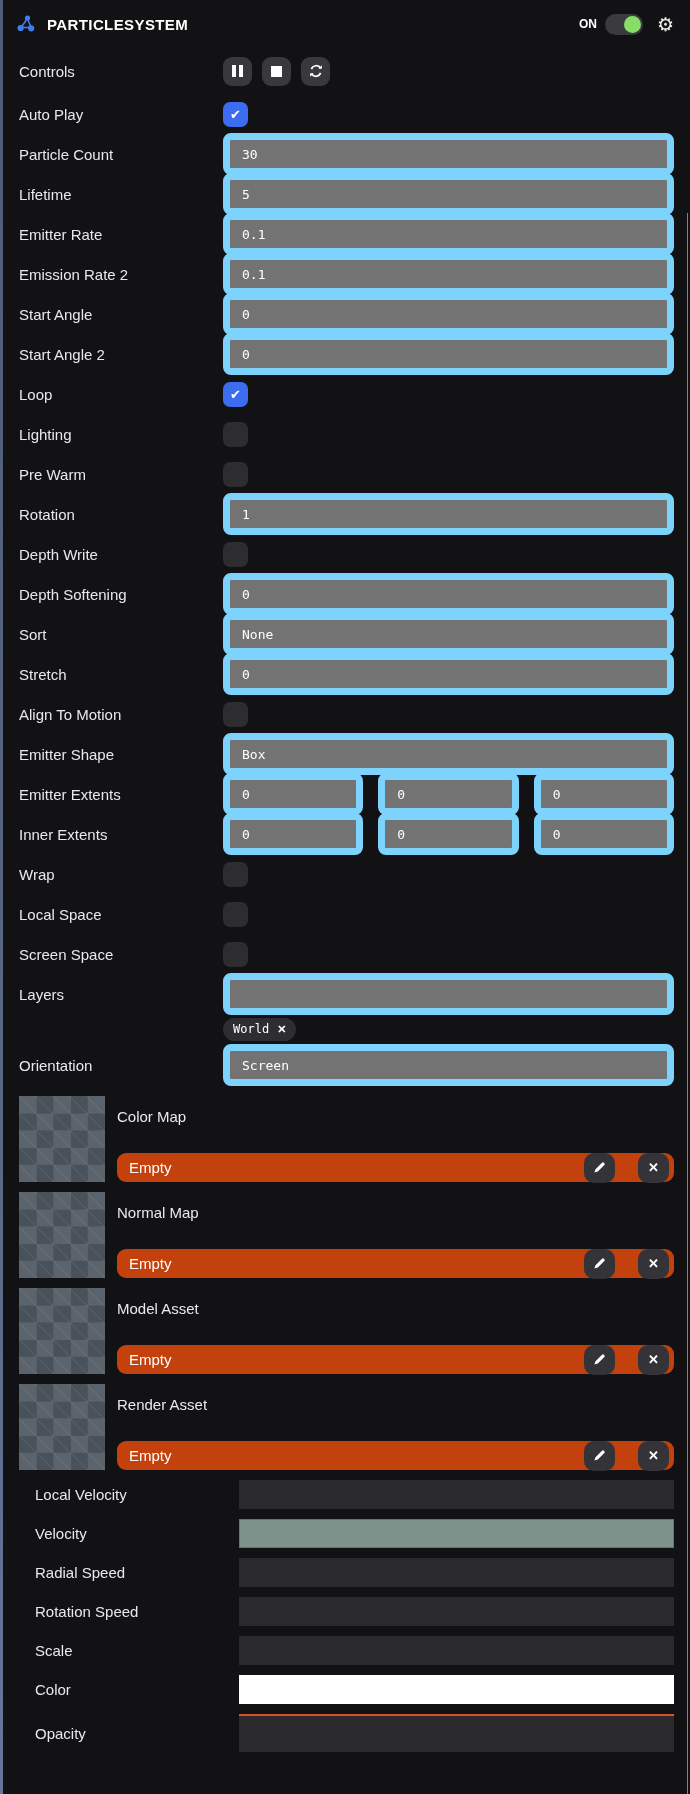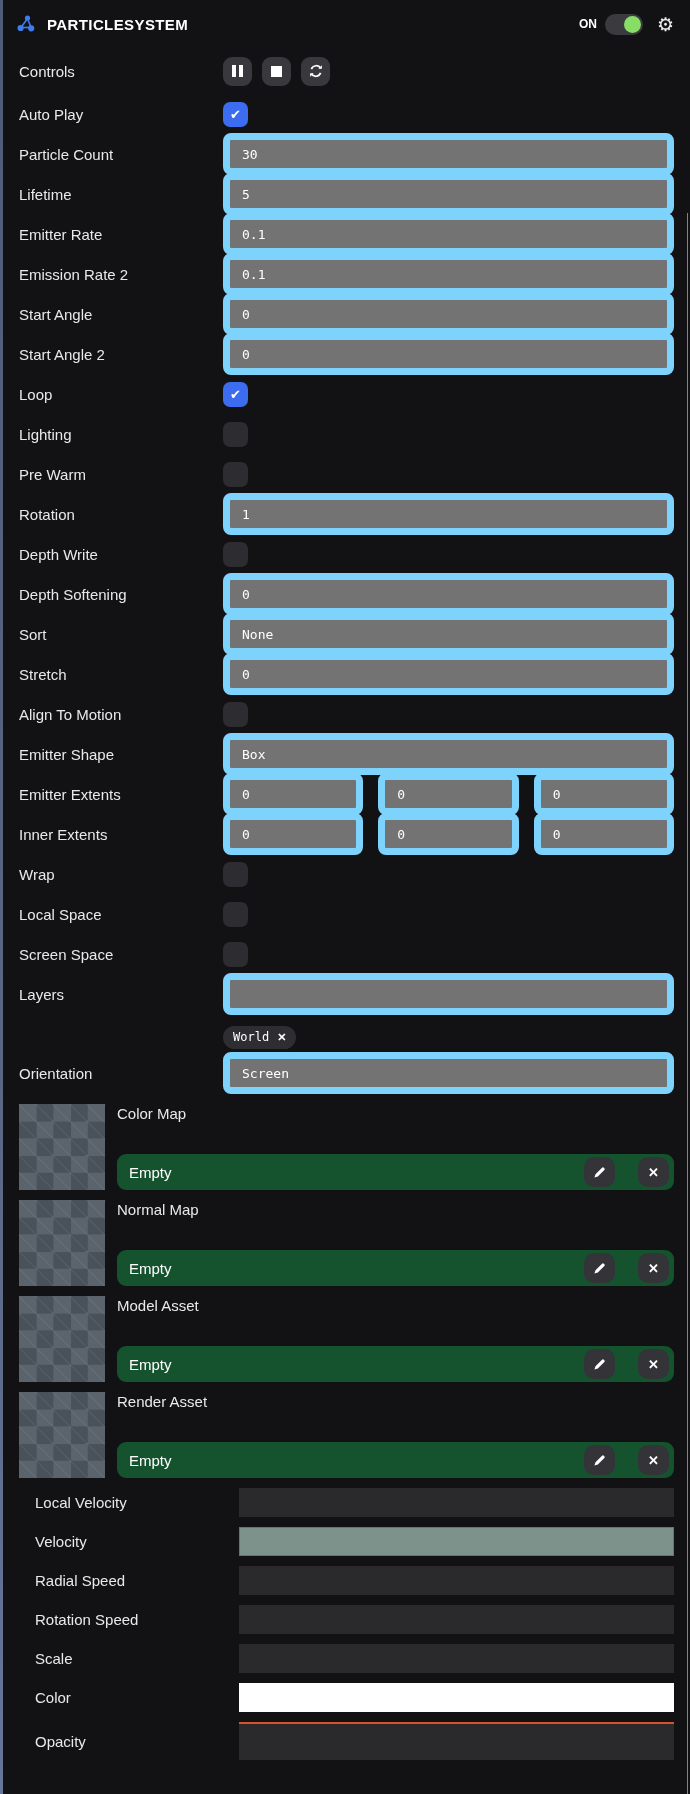--- a/index.html
+++ b/index.html
@@ -43,38 +43,38 @@
     display:flex;align-items:center;justify-content:center;color:transparent;font-size:13px;cursor:pointer;}
   .checkbox.checked{background:#3c6df0;color:#fff;}
 
   .ctl-btn{width:29px;height:29px;border-radius:9px;background:#39393d;display:flex;
     align-items:center;justify-content:center;margin-right:10px;cursor:pointer;}
   .pause-bars{display:flex;gap:3px;}
   .pause-bars span{display:block;width:4px;height:12px;background:#fff;}
   .stop-square{width:11px;height:11px;background:#fff;}
 
   
-  .tag-row{display:flex;align-items:center;height:30px;padding:0 16px;margin-top:8px;}
+  .tag-row{display:flex;align-items:center;height:30px;padding:0 16px;}
   .tag-indent{width:204px;flex:none;}
   .tag{display:inline-flex;align-items:center;height:23px;background:#2e2e32;border-radius:12px;
     padding:0 10px;gap:8px;}
   .tag .tag-txt{font-family:"DejaVu Sans Mono","Liberation Mono",monospace;font-size:12px;color:#fff;}
   .tag .tag-x{font-size:11px;color:#fff;font-weight:bold;cursor:pointer;}
 
   
   .asset{display:flex;margin:10px 16px 0 16px;height:86px;}
   .thumb{width:86px;height:86px;flex:none;
     background-color:#5b646d;
     background-image:
       repeating-linear-gradient(45deg, rgba(255,255,255,0.05) 0 1px, rgba(0,0,0,0) 1px 12px),
       conic-gradient(#49525a 25%, #5b646d 0 50%, #49525a 0 75%, #5b646d 0);
     background-size:auto,34.4px 34.4px;}
   .asset-right{flex:1;margin-left:12px;display:flex;flex-direction:column;justify-content:space-between;min-width:0;}
-  .asset-label{font-size:15px;color:#e9e9eb;margin-top:1px;}
-  .asset-field{height:36px;background:#14532d;border-radius:9px;display:flex;align-items:center;
+  .asset-label{font-size:15px;color:#e9e9eb;margin-top:12px;}
+  .asset-field{height:29px;background:#c2410c;border-radius:9px;display:flex;align-items:center;
     padding:0 5px 0 12px;}
   .asset-field .val{flex:1;font-size:15px;color:#fff;}
   .icon-btn{width:31px;height:30px;border-radius:10px;background:#333338;display:flex;
     align-items:center;justify-content:center;flex:none;cursor:pointer;}
   .icon-btn.pencil{margin-right:23px;}
   .icon-btn .x-glyph{color:#fff;font-size:13px;font-weight:bold;}
 
   
   .curve-row{display:flex;align-items:center;margin:10px 16px 0 32px;}
   .curve-row .lbl{width:204px;}

